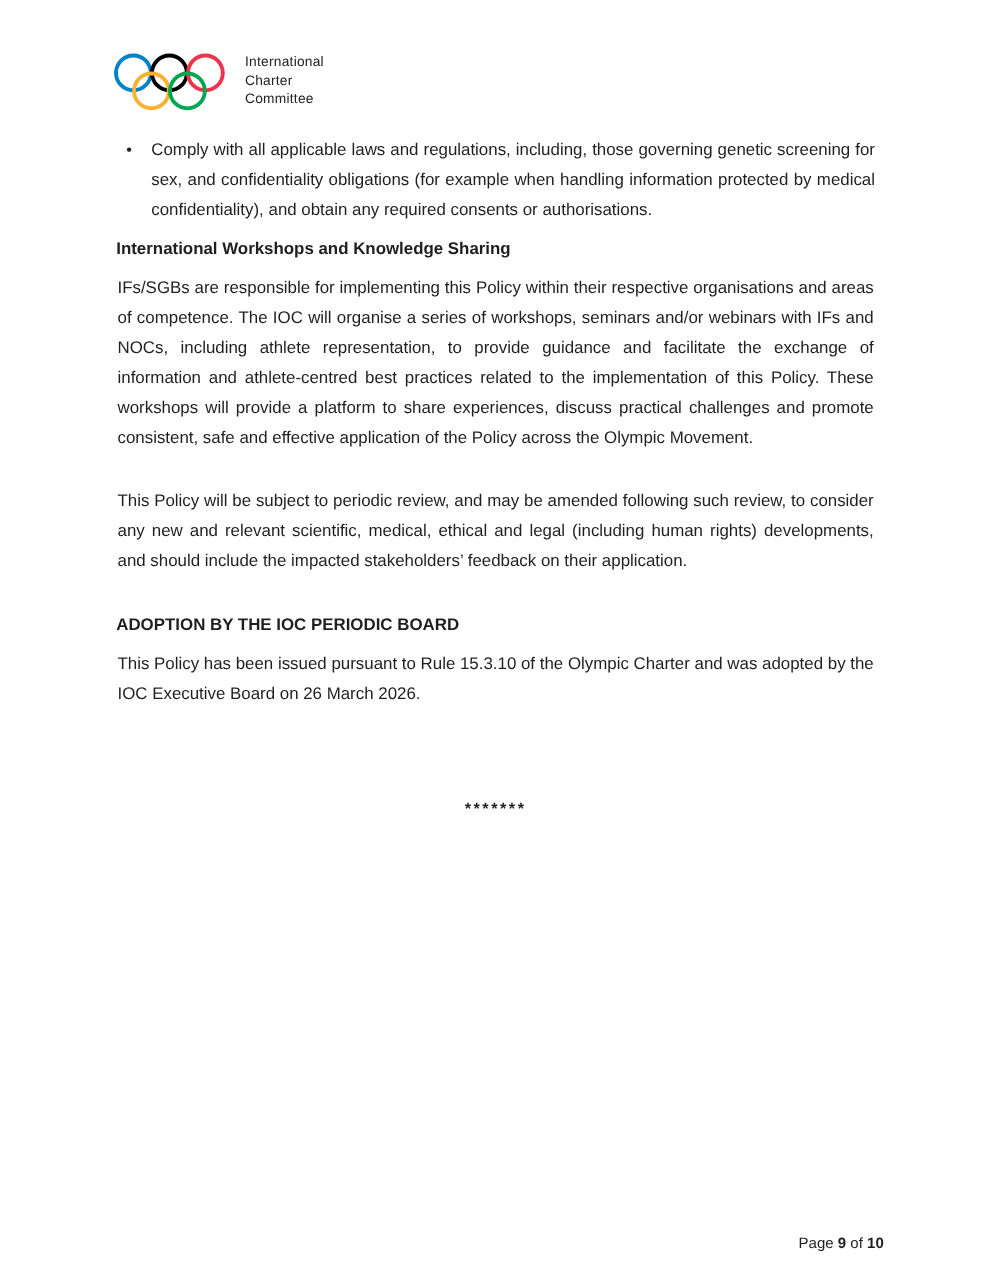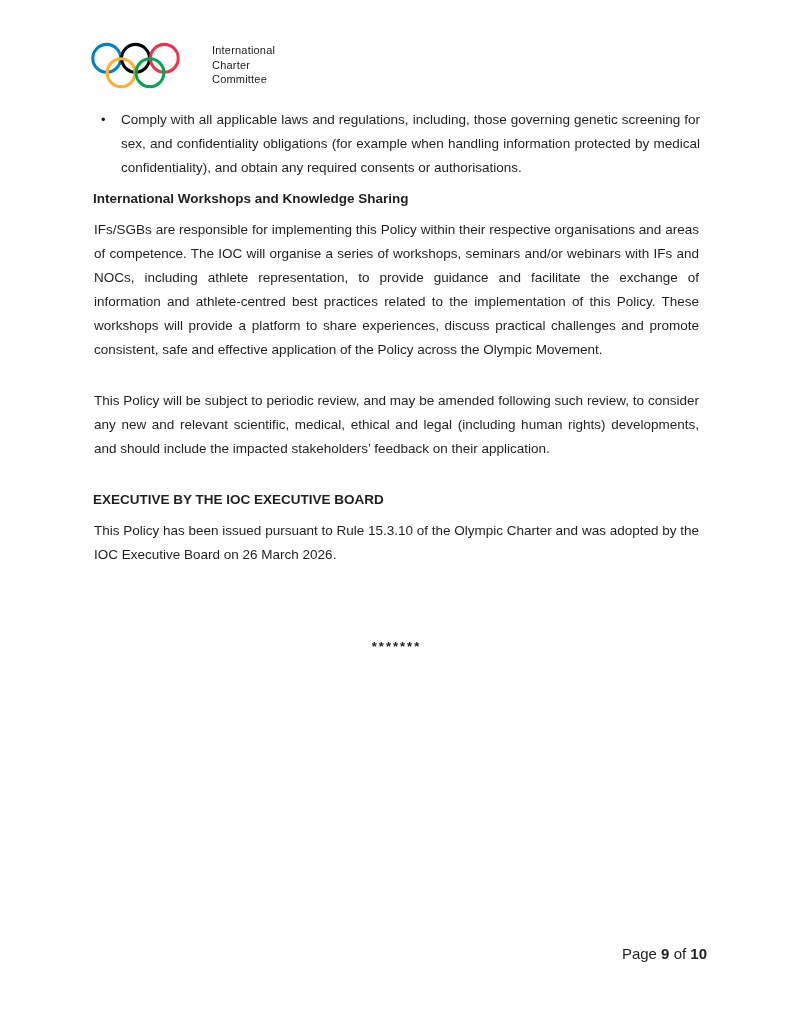--- a/index.html
+++ b/index.html
@@ -17,21 +17,21 @@
     overflow: hidden;
     box-sizing: border-box;
   }
   
   .header {
     position: absolute;
     top: 42px;
     left: 90px;
     display: flex;
     align-items: flex-start;
-    gap: 30px;
+    gap: 14px;
   }
   .rings-svg {
     display: block;
     width: 92px;
     height: 48px;
   }
   .org-name {
     font-size: 11px;
     line-height: 14.5px;
     color: #222222;
@@ -79,23 +79,23 @@
   .separator {
     margin-top: 68px;
     text-align: center;
     font-weight: bold;
     font-size: 13px;
     letter-spacing: 2px;
   }
   
   .footer {
     position: absolute;
-    top: 945px;
+    top: 987px;
     right: 84px;
-    font-size: 15px;
+    font-size: 12px;
     color: #1f1f1f;
   }
   .footer .bold { font-weight: bold; }
 </style>
 </head>
 <body>
 
 <div class="page">
 
   <div class="header">
@@ -123,21 +123,21 @@
     <div class="section first">
       <div class="section-heading">International Workshops and Knowledge Sharing</div>
       <p class="section-body">IFs/SGBs are responsible for implementing this Policy within their respective organisations and areas of competence. The IOC will organise a series of workshops, seminars and/or webinars with IFs and NOCs, including athlete representation, to provide guidance and facilitate the exchange of information and athlete-centred best practices related to the implementation of this Policy. These workshops will provide a platform to share experiences, discuss practical challenges and promote consistent, safe and effective application of the Policy across the Olympic Movement.</p>
     </div>
 
     <div class="section">
       <p class="section-body">This Policy will be subject to periodic review, and may be amended following such review, to consider any new and relevant scientific, medical, ethical and legal (including human rights) developments, and should include the impacted stakeholders’ feedback on their application.</p>
     </div>
 
     <div class="section">
-      <div class="section-heading">EXECUTIVE BY THE IOC EXECUTIVE BOARD</div>
+      <div class="section-heading">ADOPTION BY THE IOC PERIODIC BOARD</div>
       <p class="section-body">This Policy has been issued pursuant to Rule 15.3.10 of the Olympic Charter and was adopted by the IOC Executive Board on 26 March 2026.</p>
     </div>
 
     <div class="separator">*******</div>
 
   </div>
 
   <div class="footer">
     <span>Page</span>
     <span class="bold">9</span>

